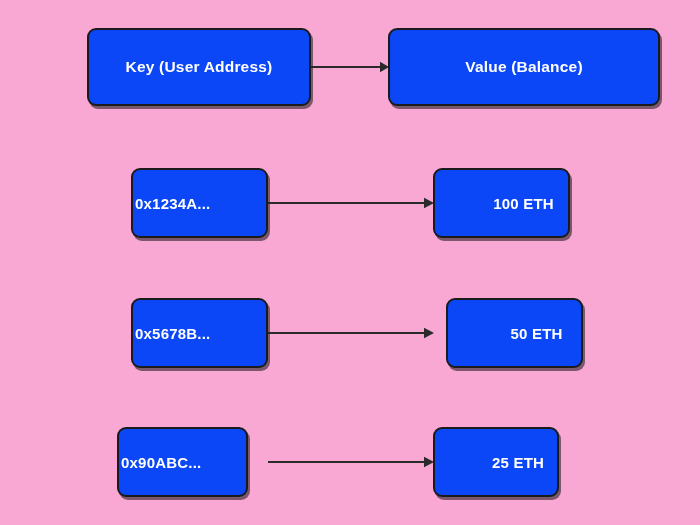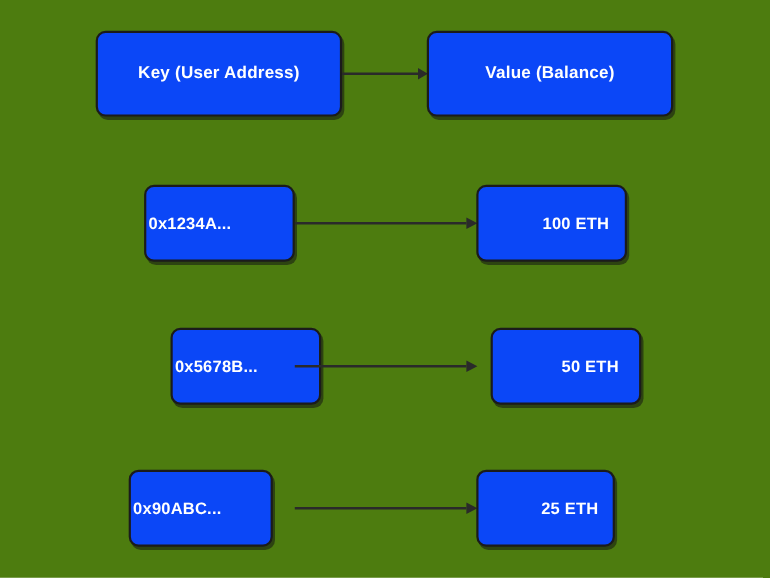--- a/index.html
+++ b/index.html
@@ -10,21 +10,21 @@
     width: 700px;
     height: 525px;
     background: #ffffff;
     font-family: "Liberation Sans", sans-serif;
     overflow: hidden;
   }
   #canvas {
     position: relative;
     width: 700px;
     height: 525px;
-    background: #4d7c0f;
+    background: #f9a8d4;
     text-decoration: underline;
   }
   .node {
     position: absolute;
     box-sizing: border-box;
     background: #0b47f7;
     border: 2px solid #1b1b1b;
     border-radius: 9px;
     color: #ffffff;
     font-weight: bold;
@@ -44,24 +44,24 @@
   .hdr-node {
     height: 78px;
     font-size: 15.5px;
   }
   .row-node {
     height: 70px;
     font-size: 15px;
     padding-left: 44px;
   }
   .hdr-key   { left: 87px;  top: 28px;  width: 224px; }
-  .hdr-val   { left: 388px; top: 28px;  width: 224px; }
+  .hdr-val   { left: 388px; top: 28px;  width: 272px; }
   .r1-key    { left: 131px; top: 168px; width: 137px; }
   .r1-val    { left: 433px; top: 168px; width: 137px; }
-  .r2-key    { left: 131px; top: 298px; width: 137px; margin-left: 24px; }
+  .r2-key    { left: 131px; top: 298px; width: 137px; }
   .r2-val    { left: 446px; top: 298px; width: 137px; }
   .r3-key    { left: 117px; top: 427px; width: 131px; }
   .r3-val    { left: 433px; top: 427px; width: 126px; }
 
   .arrow-svg {
     position: absolute;
     overflow: visible;
   }
   .arrow-line {
     stroke: #2a2a2a;

